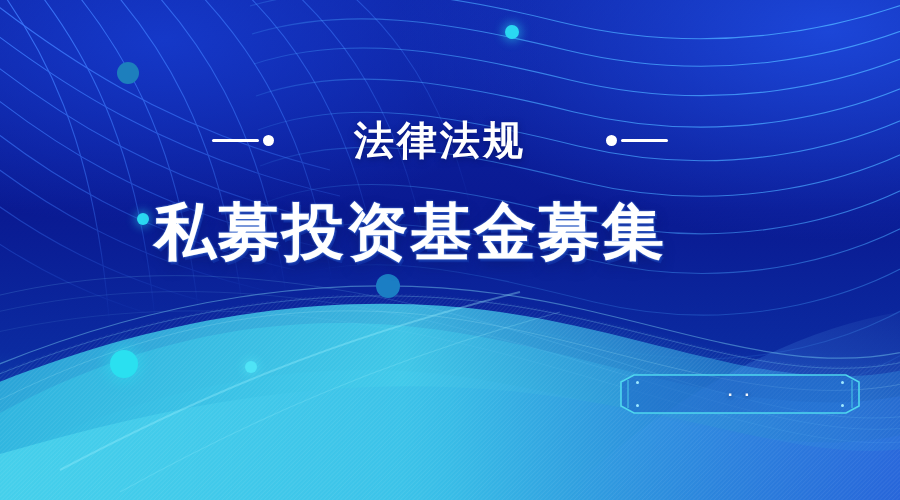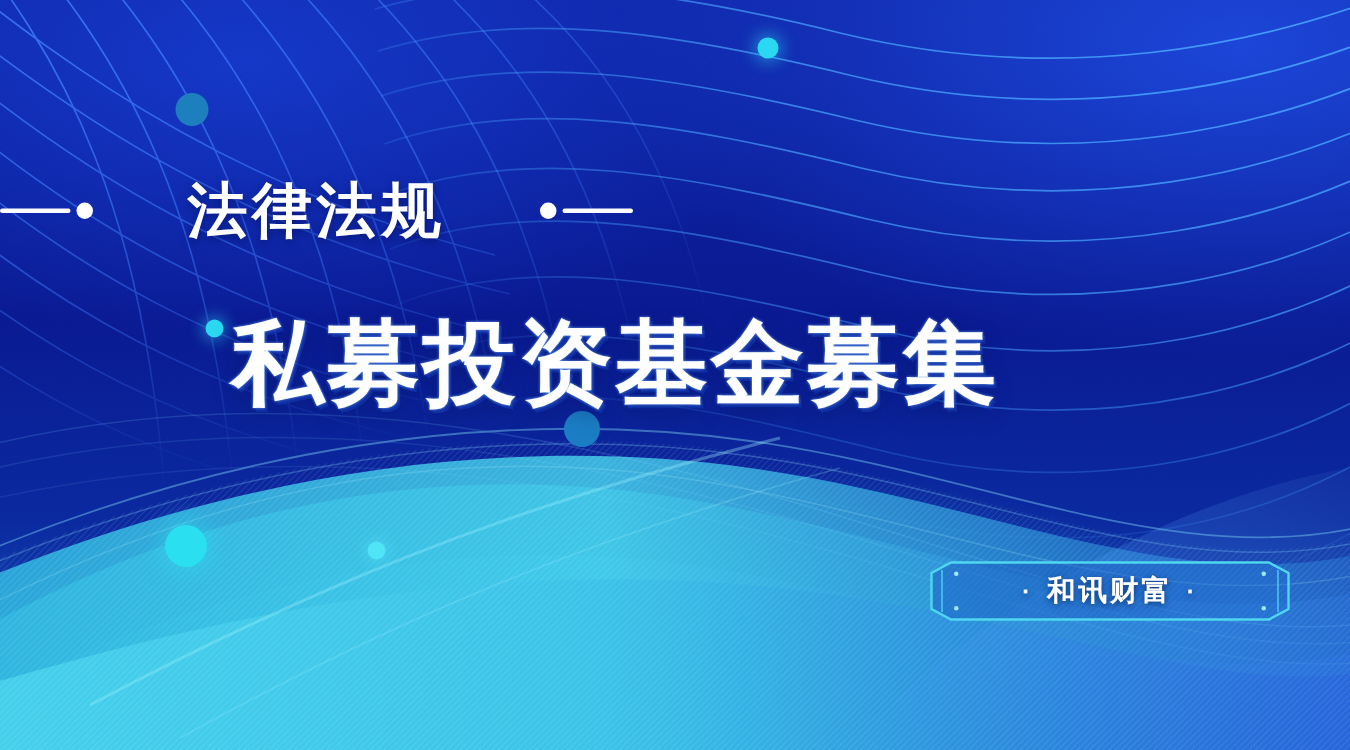--- a/index.html
+++ b/index.html
@@ -17,39 +17,39 @@
   }
   .layer{position:absolute;inset:0;}
   svg.layer{display:block;}
 
   
   .dot{position:absolute;border-radius:50%;}
 
   
   .eyebrow-row{
     position:absolute;left:0;top:108px;width:880px;height:64px;
-    display:flex;align-items:center;gap:0;
+    display:flex;align-items:center;justify-content:center;gap:17px;
   }
   .rule{display:flex;align-items:center;}
   .rule .bar{height:3px;background:#ffffff;display:block;border-radius:2px;}
   .rule .knob{width:11px;height:11px;border-radius:50%;background:#ffffff;display:block;}
   .rule.left .bar{width:47px;margin-right:4px;}
   .rule.right .bar{width:47px;margin-left:4px;}
   .eyebrow-text{
     color:#ffffff;
     font-size:40px;font-weight:bold;
     letter-spacing:3px;
     margin:0 63px;
     white-space:nowrap;
     text-shadow:0 2px 6px rgba(4,14,84,.55);
   }
 
   
   .headline{
-    position:absolute;left:0;top:207px;width:820px;
+    position:absolute;left:0;top:196px;width:820px;
     text-align:center;color:#ffffff;
     font-weight:bold;
     font-size:62px;
     line-height:72px;
     letter-spacing:2px;
     text-shadow:
       0 0 2px rgba(120,180,255,.9),
       2px 3px 0 rgba(20,60,180,.55),
       0 6px 14px rgba(6,20,90,.45);
   }
@@ -256,18 +256,17 @@
       <path d="M14,1 L226,1 L239,8 L239,32 L226,39 L14,39 L1,32 L1,8 Z" fill="url(#badgeFill)" stroke="#4fd7ef" stroke-width="1.6"></path>
       <path d="M8,6 L8,34" stroke="#4fd7ef" stroke-width="1.2" opacity="0.75"></path>
       <path d="M232,6 L232,34" stroke="#4fd7ef" stroke-width="1.2" opacity="0.75"></path>
     </svg>
     <span class="cnr" style="left:16px;top:7px;"></span>
     <span class="cnr" style="left:16px;bottom:7px;"></span>
     <span class="cnr" style="right:16px;top:7px;"></span>
     <span class="cnr" style="right:16px;bottom:7px;"></span>
     <span class="label">
       <span class="sep">·</span>
-      <span>和讯财富</span>
       <span class="sep">·</span>
     </span>
   </div>
 
 </div>
 
 </body></html>

